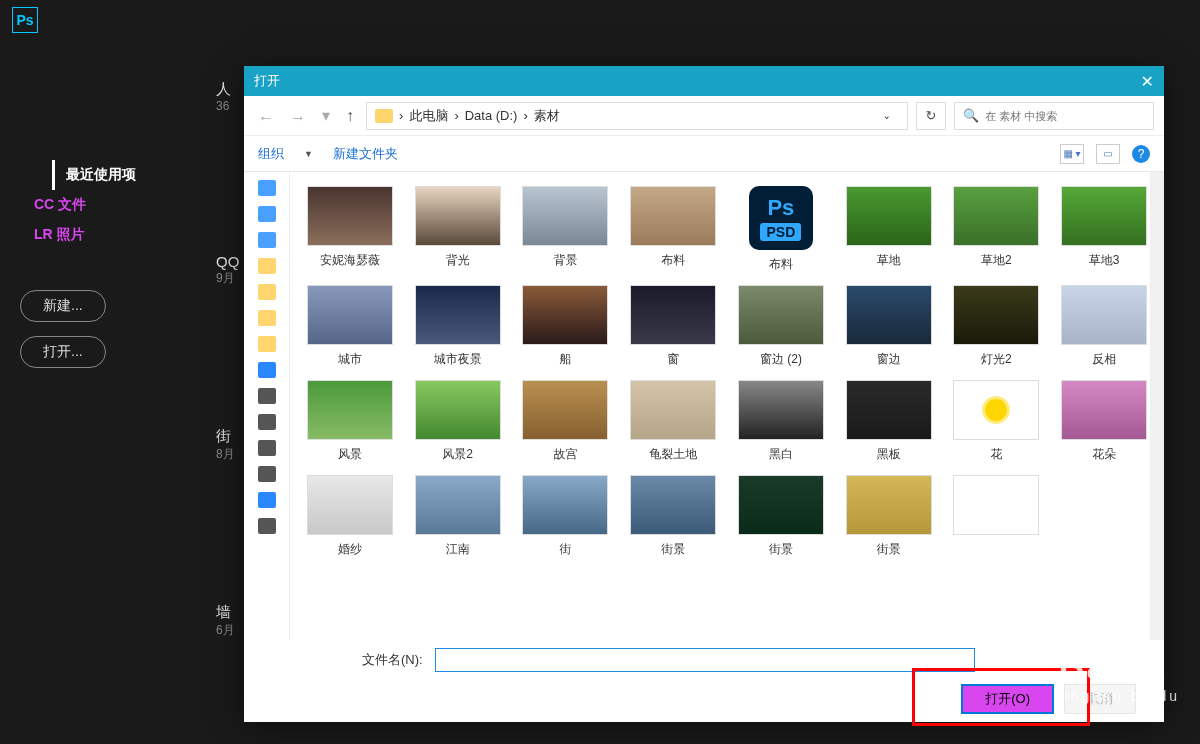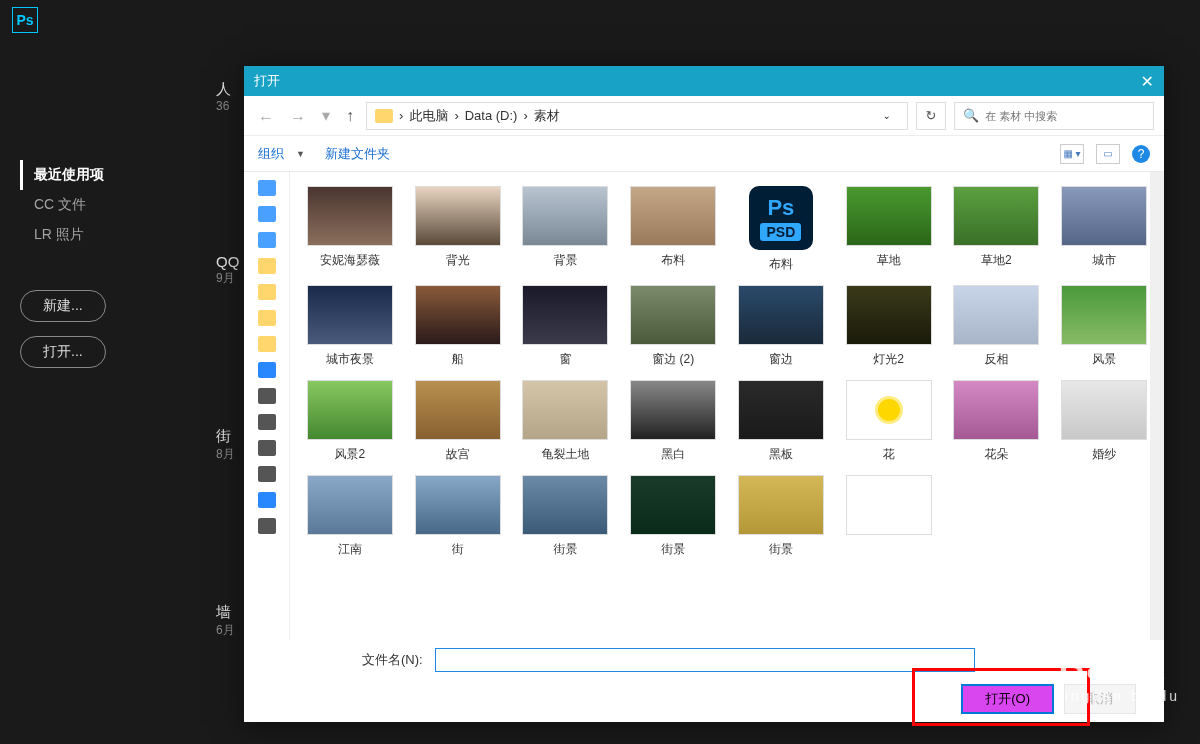--- a/index.html
+++ b/index.html
@@ -5,22 +5,22 @@
 * { margin: 0; padding: 0; box-sizing: border-box; font-family: "Microsoft YaHei", "Segoe UI", sans-serif; }
 body { width: 1200px; height: 744px; background: #1a1a1a; color: #ccc; overflow: hidden; position: relative; }
 
 
 .ps-topbar { height: 40px; background: #1a1a1a; display: flex; align-items: center; padding-left: 12px; }
 .ps-logo { width: 26px; height: 26px; border: 1px solid #00c8ff; display: flex; align-items: center; justify-content: center; color: #00c8ff; font-weight: bold; font-size: 14px; }
 
 .ps-body { display: flex; height: calc(100% - 40px); }
 .ps-sidebar { width: 200px; padding: 30px 20px; }
 .ps-nav { margin-top: 90px; }
-.nav-item { font-size: 14px; padding: 6px 0 6px 14px; color: #a3a3a3; cursor: pointer; }
-.nav-item.active { color: #fff; font-weight: 600; border-left: 3px solid #fff; padding-left: 11px; }
+.nav-item { font-size: 14px; padding: 6px 0 6px 14px; color: #d946ef; cursor: pointer; font-weight: bold; }
+.nav-item.active { color: #fff; font-weight: 600; border-left: 3px solid #fff; padding-left: 11px; margin-left: 32px; }
 .ps-buttons { margin-top: 40px; }
 .ps-btn { display: block; background: transparent; border: 1px solid #888; color: #ddd; border-radius: 18px; padding: 6px 22px; font-size: 14px; margin-bottom: 14px; cursor: pointer; }
 
 .ps-recent { flex: 1; padding-top: 40px; padding-left: 16px; }
 .recent-title { color: #e0e0e0; font-size: 15px; }
 .recent-sub { color: #888; font-size: 12px; }
 
 
 .dialog { position: absolute; left: 244px; top: 66px; width: 920px; height: 656px; background: #fff; box-shadow: 0 4px 30px rgba(0,0,0,0.5); display: flex; flex-direction: column; }
 .dlg-title { background: #17a2c6; color: #fff; height: 30px; display: flex; align-items: center; justify-content: space-between; padding: 0 10px; font-size: 13px; }
@@ -32,21 +32,21 @@
 .folder-icon { width: 18px; height: 14px; background: #ffd66e; border-radius: 2px; }
 .crumb { display: flex; align-items: center; gap: 6px; flex: 1; border: 1px solid #ddd; height: 28px; padding: 0 8px; }
 .crumb span { color: #333; }
 .crumb-sep { color: #888; }
 .crumb-drop { margin-left: auto; color: #888; font-size: 10px; padding: 0 8px; cursor: pointer; }
 .refresh-btn { border: 1px solid #ddd; width: 30px; height: 28px; display: flex; align-items: center; justify-content: center; cursor: pointer; color: #555; }
 .search-box { border: 1px solid #ddd; width: 200px; height: 28px; display: flex; align-items: center; padding: 0 8px; color: #888; gap: 6px; }
 .search-box input { border: none; outline: none; font-size: 11px; flex: 1; }
 
 .dlg-toolbar { height: 36px; display: flex; align-items: center; padding: 0 14px; gap: 20px; font-size: 13px; border-bottom: 1px solid #e8e8e8; color: #1a6fd4; }
-.toolbar-link { cursor: pointer; display: flex; align-items: center; gap: 12px; }
+.toolbar-link { cursor: pointer; display: flex; align-items: center; gap: 20px; }
 .toolbar-right { margin-left: auto; display: flex; gap: 12px; align-items: center; }
 .view-btn { width: 24px; height: 20px; border: 1px solid #ccc; cursor: pointer; display:flex;align-items:center;justify-content:center;font-size:10px;color:#4a7abc; }
 .help-btn { width: 18px; height: 18px; border-radius: 50%; background: #1e88e5; color: #fff; display: flex; align-items: center; justify-content: center; font-size: 12px; cursor: pointer; }
 
 .dlg-main { flex: 1; display: flex; overflow: hidden; }
 .dlg-side { width: 46px; background: #fff; padding: 8px 0; display: flex; flex-direction: column; align-items: center; gap: 10px; border-right: 1px solid #eee; overflow: hidden; }
 .side-ico { width: 18px; height: 16px; border-radius: 2px; }
 
 .dlg-files { flex: 1; overflow-y: auto; padding: 10px 8px; position: relative; }
 .files-grid { display: grid; grid-template-columns: repeat(8, 1fr); gap: 4px; }
@@ -232,20 +232,24 @@
           </div>
           <div class="file-item">
             <div class="thumb tc-grass"></div>
             <div class="file-name">草地</div>
           </div>
           <div class="file-item">
             <div class="thumb tc-grass2"></div>
             <div class="file-name">草地2</div>
           </div>
           <div class="file-item">
+            <div class="thumb tc-grass3"></div>
+            <div class="file-name">草地3</div>
+          </div>
+          <div class="file-item">
             <div class="thumb tc-city"></div>
             <div class="file-name">城市</div>
           </div>
           <div class="file-item">
             <div class="thumb tc-citynight"></div>
             <div class="file-name">城市夜景</div>
           </div>
           <div class="file-item">
             <div class="thumb tc-boat"></div>
             <div class="file-name">船</div>

